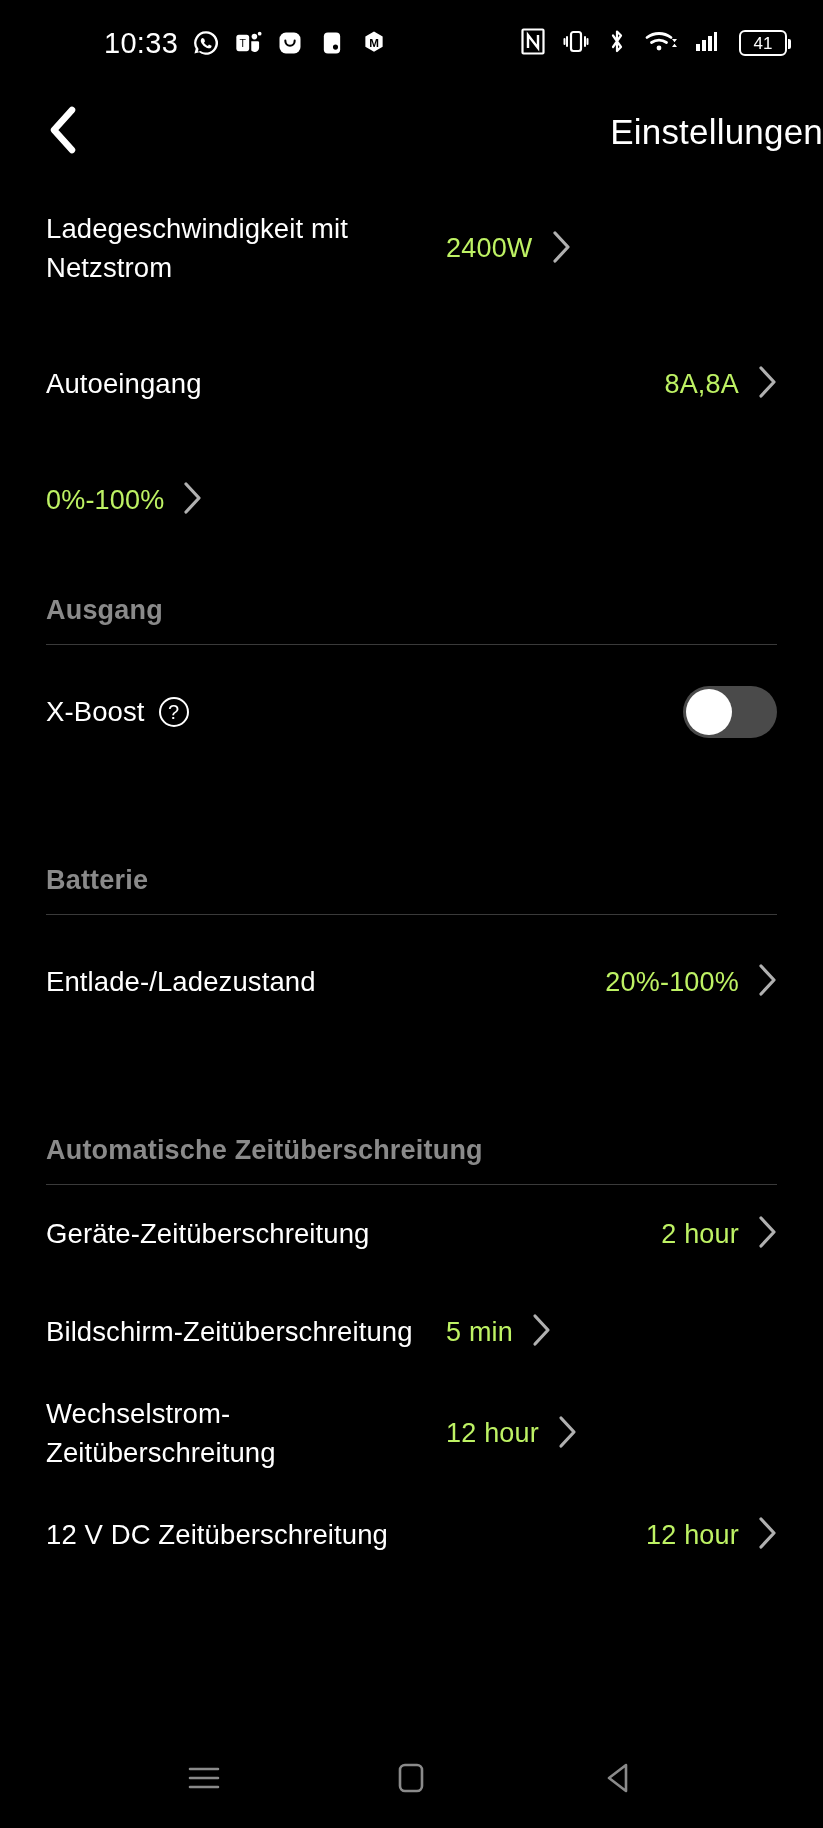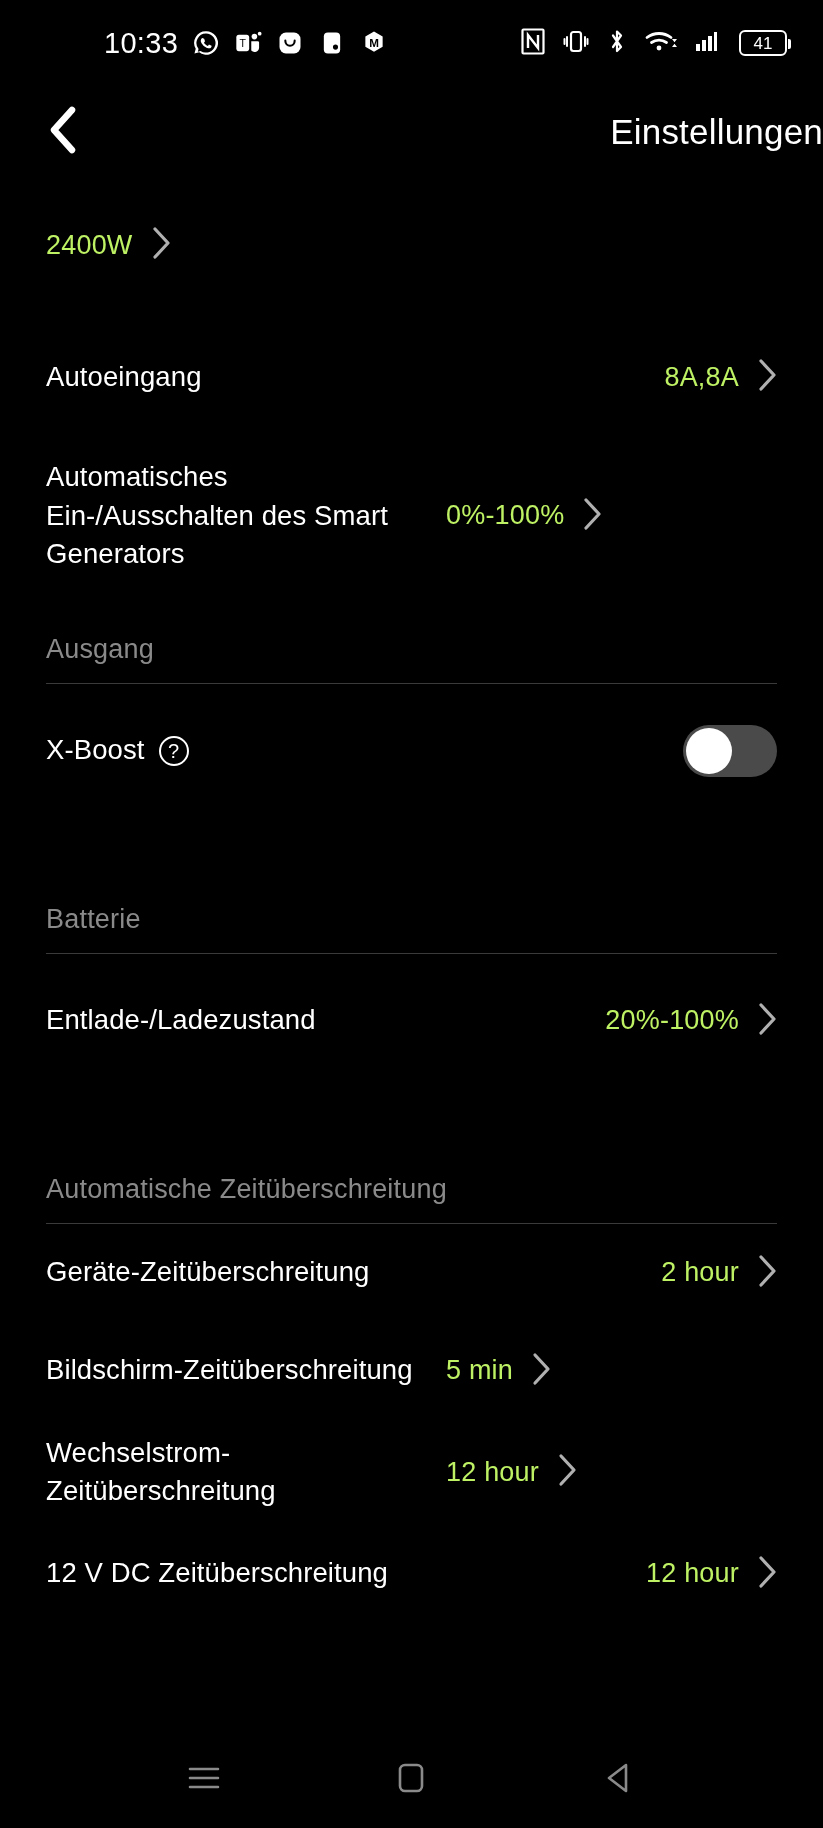--- a/index.html
+++ b/index.html
@@ -130,21 +130,21 @@
     white-space: nowrap;
     letter-spacing: 0.2px;
   }
   .chev { display:block; flex: none; }
 
   .row-wide .row-label { max-width: 400px; }
 
   .section-head {
     color: #8a8a8a;
     font-size: 27px;
-    font-weight: 400;
+    font-weight: 700;
     padding: 46px 0 18px 0;
     letter-spacing: 0.2px;
   }
   .divider {
     height: 1px;
     background: #3a3a3a;
     width: 100%;
   }
 
   .spacer-lg { height: 58px; }
@@ -296,20 +296,21 @@
       </span>
     </div>
     <div class="title">Einstellungen</div>
   </div>
 
   <div class="content">
 
     <div class="spacer-sm"></div>
 
     <div class="row row-wide">
+      <div class="row-label">Ladegeschwindigkeit mit Netzstrom</div>
       <div class="row-right">
         <div class="row-value">2400W</div>
         <span class="chev">
           <svg width="20" height="34" viewBox="0 0 20 34">
               <path d="M4 3l13 14L4 31" fill="none" stroke="#b0b0b0" stroke-width="3.2" stroke-linecap="round" stroke-linejoin="round"></path>
             </svg>
         </span>
       </div>
     </div>
 
@@ -323,21 +324,20 @@
           <svg width="20" height="34" viewBox="0 0 20 34">
               <path d="M4 3l13 14L4 31" fill="none" stroke="#b0b0b0" stroke-width="3.2" stroke-linecap="round" stroke-linejoin="round"></path>
             </svg>
         </span>
       </div>
     </div>
 
     <div class="spacer-sm"></div>
 
     <div class="row row-wide">
-      <div class="row-label">Automatisches Ein-/Ausschalten des Smart Generators</div>
       <div class="row-right">
         <div class="row-value">0%-100%</div>
         <span class="chev">
           <svg width="20" height="34" viewBox="0 0 20 34">
               <path d="M4 3l13 14L4 31" fill="none" stroke="#b0b0b0" stroke-width="3.2" stroke-linecap="round" stroke-linejoin="round"></path>
             </svg>
         </span>
       </div>
     </div>
 

